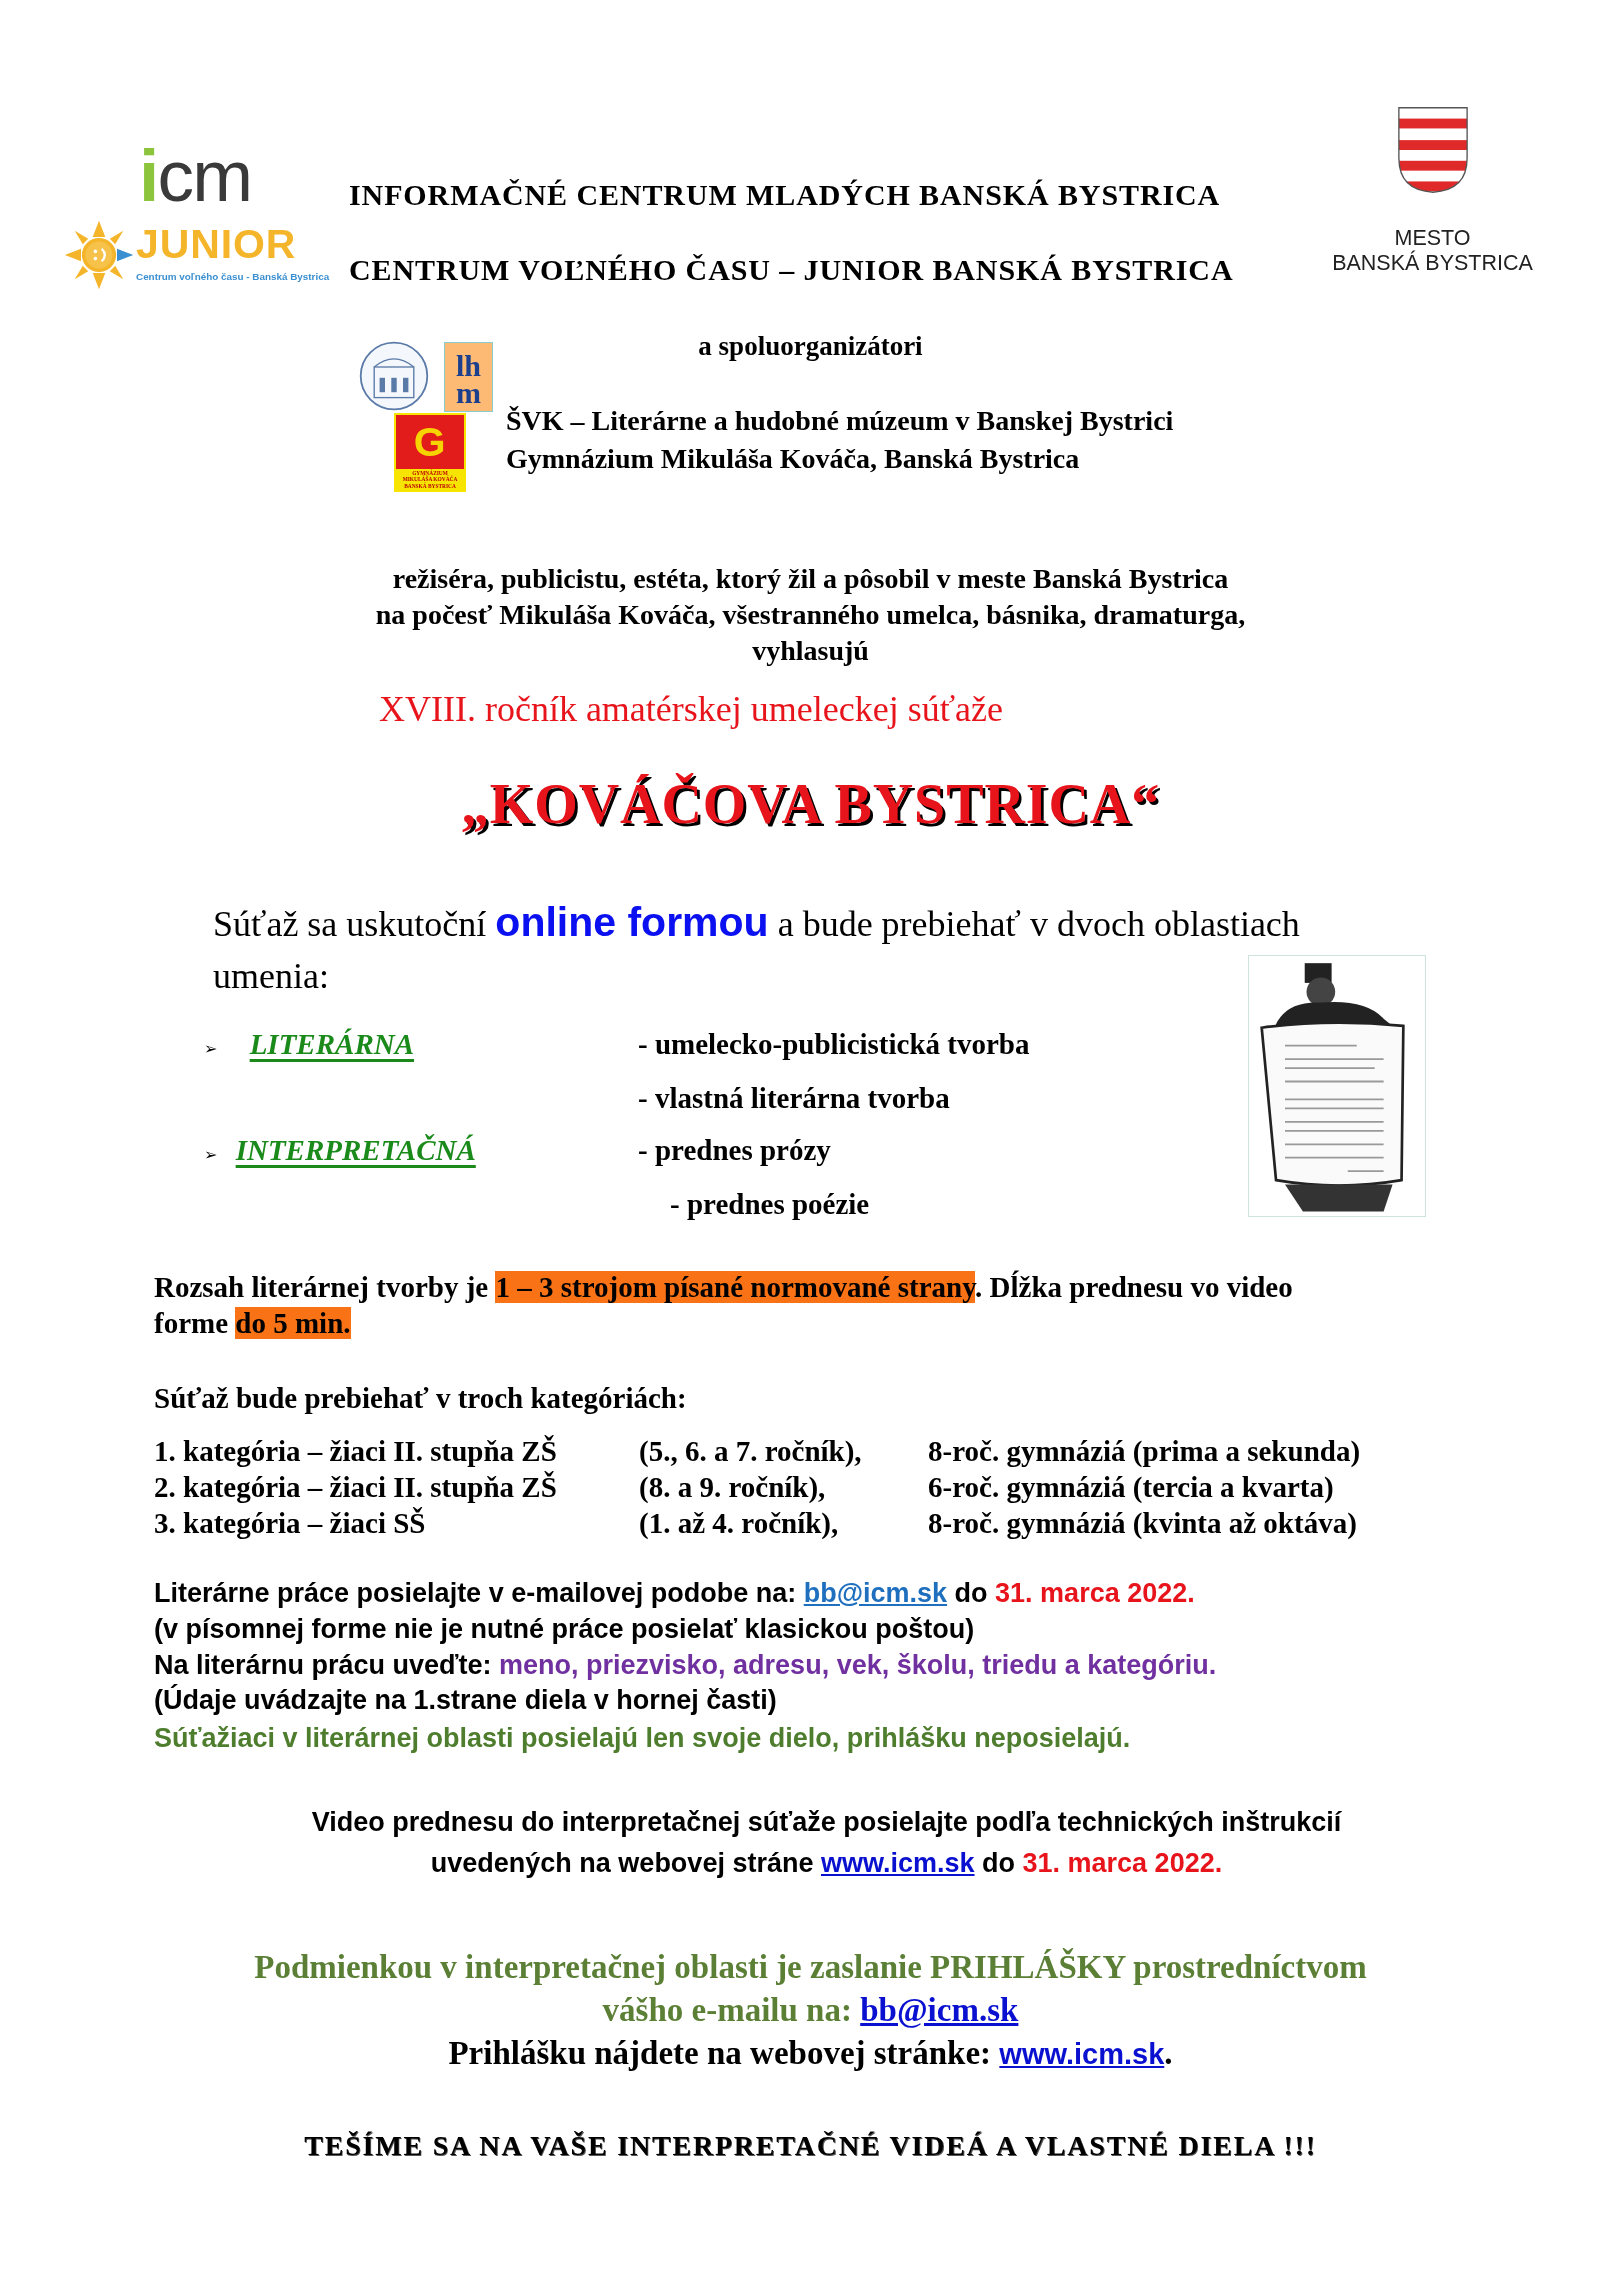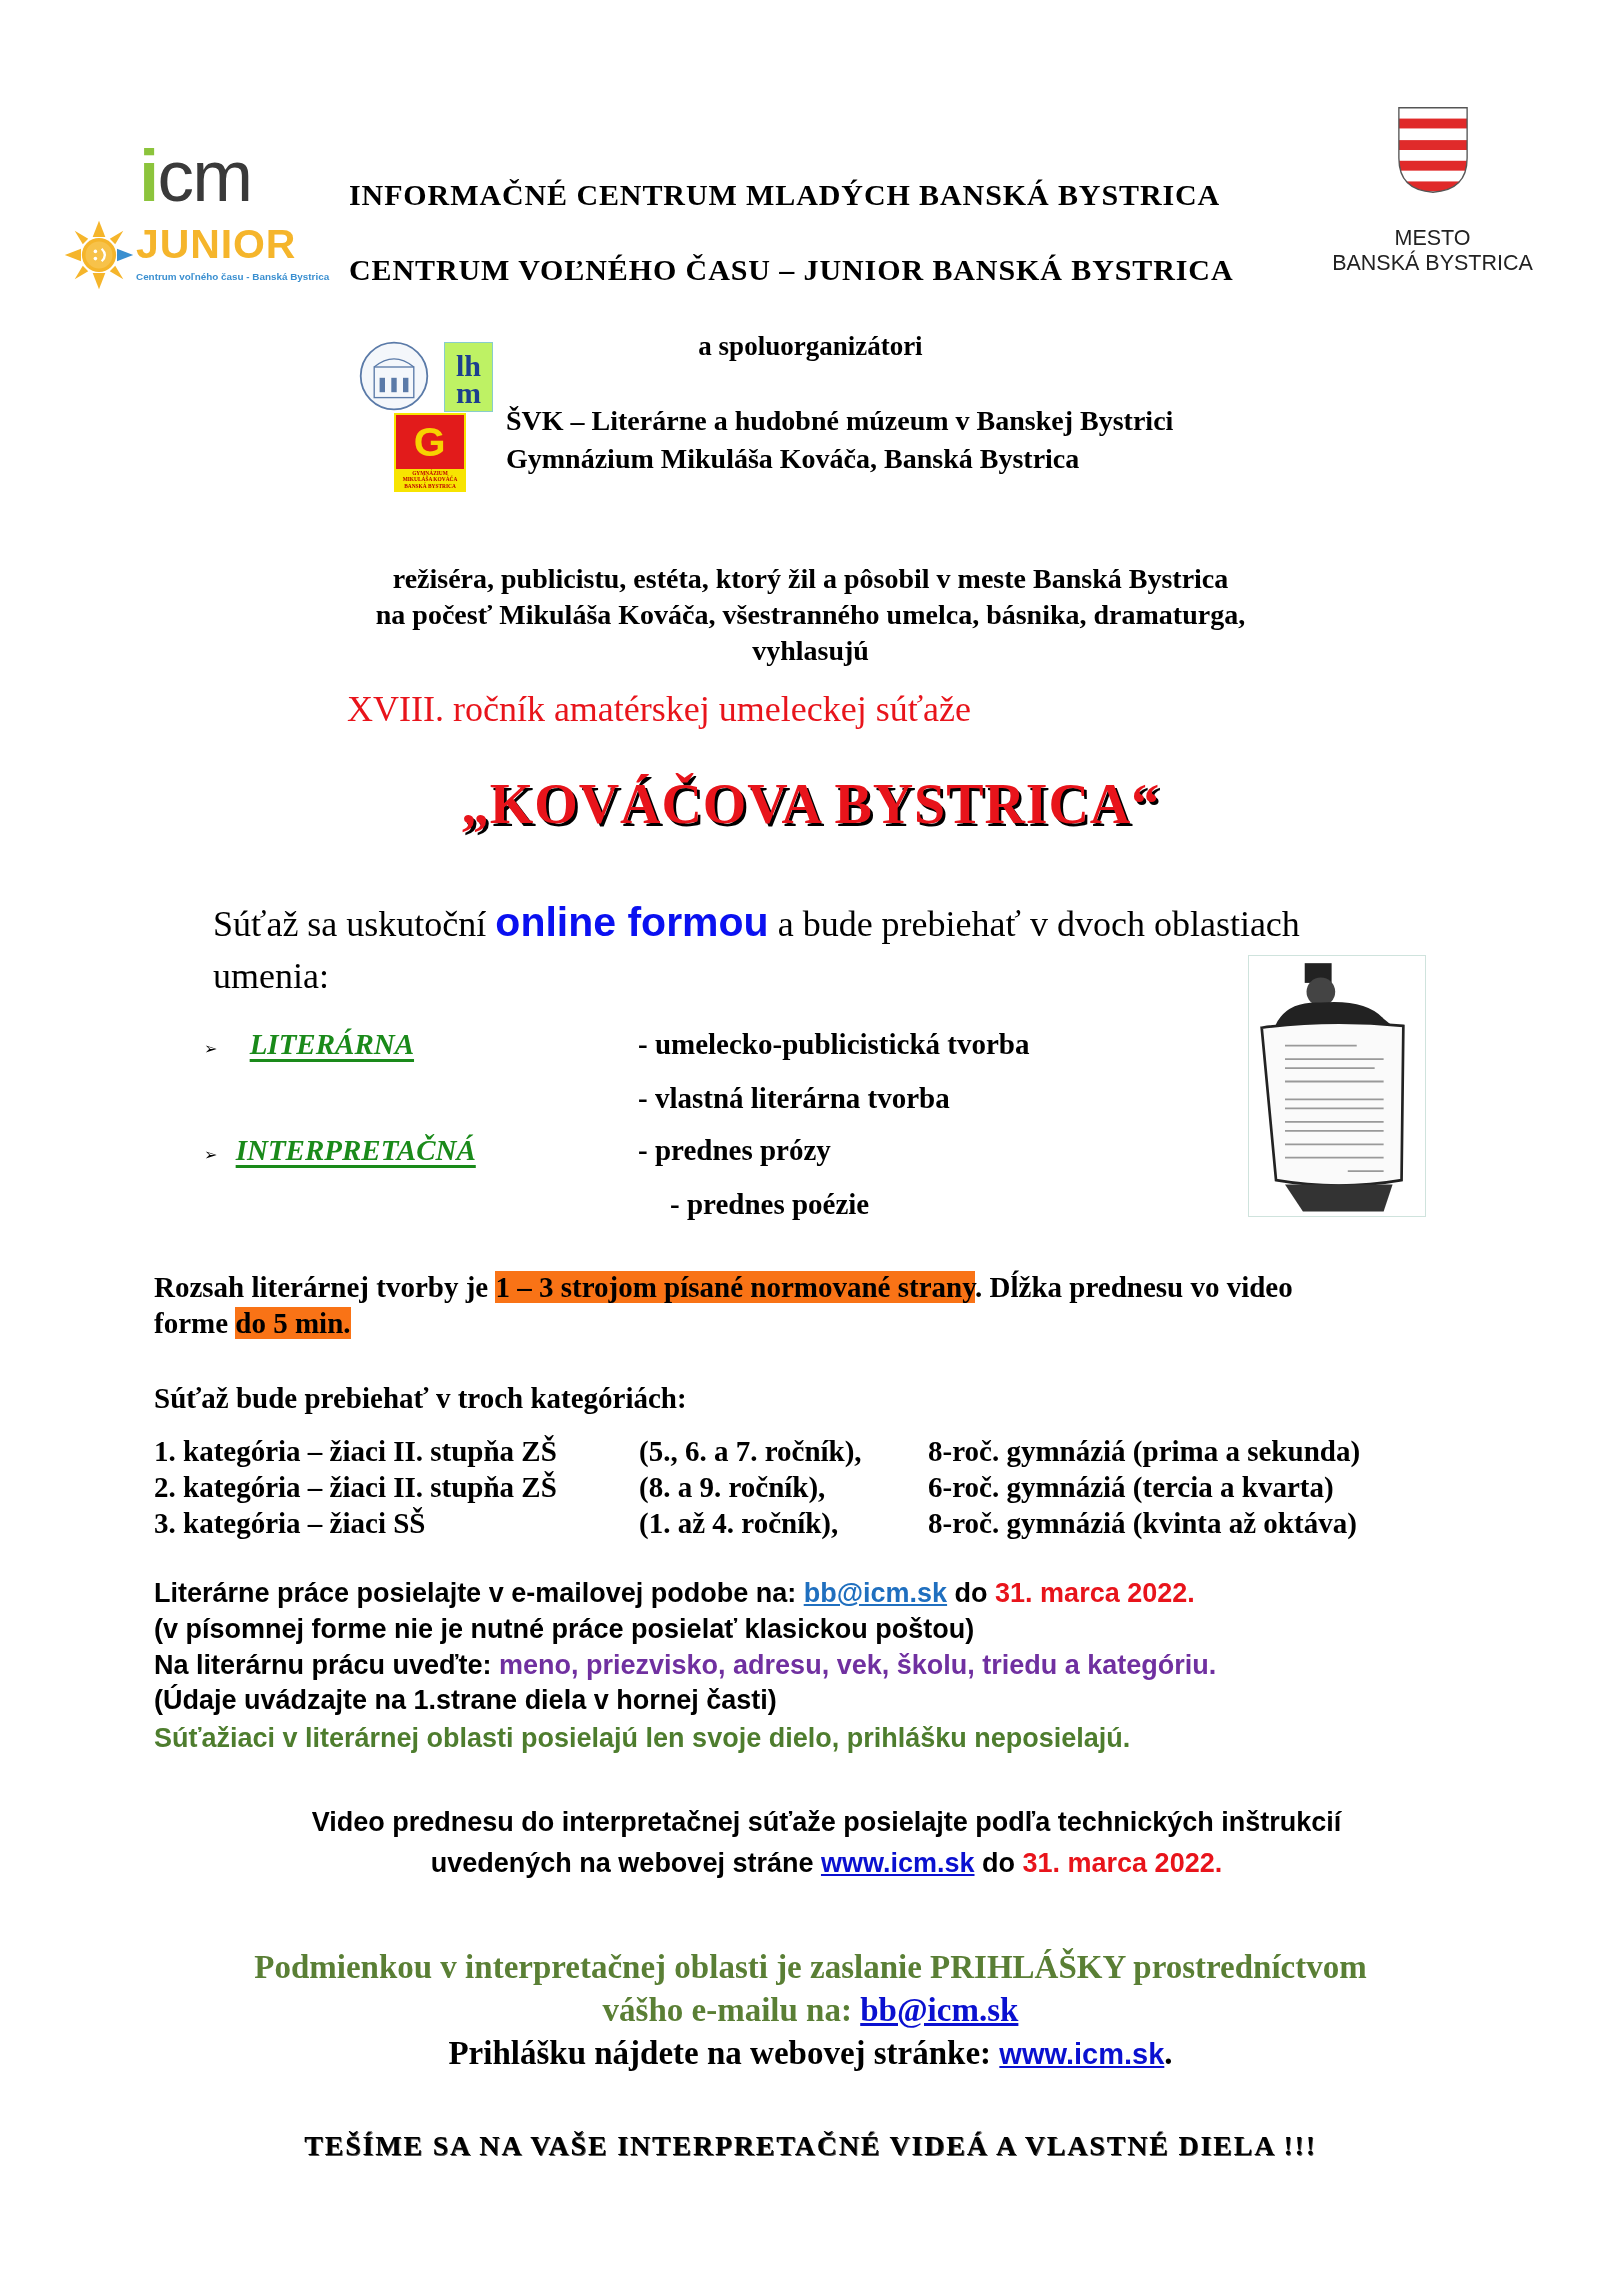--- a/index.html
+++ b/index.html
@@ -21,21 +21,21 @@
   .hdr1 { left: 349px; top: 154px; font-size: 30px; letter-spacing: 0.9px; white-space: nowrap; }
   .hdr2 { left: 349px; top: 229px; font-size: 30px; letter-spacing: 0.9px; white-space: nowrap; }
   .coorg { left: 0; width: 1621px; top: 307px; font-size: 27px; }
 
   .partner-logos { left: 358px; top: 340px; width: 143px; height: 152px; }
   .partner1 { left: 506px; top: 381px; font-size: 28px; white-space: nowrap; }
   .partner2 { left: 506px; top: 419px; font-size: 28px; white-space: nowrap; }
 
   .honor { left: 0; width: 1621px; top: 537px; font-size: 28px; line-height: 36px; }
 
-  .edition { left: 0; width: 1318px; top: 688px; font-size: 36px; color: #e8141b; font-weight: normal; }
+  .edition { left: 0; width: 1318px; top: 688px; font-size: 36px; color: #e8141b; font-weight: normal; padding-left: 32px; }
   .title { left: 0; width: 1621px; top: 772px; font-size: 56px; color: #e8141b; font-weight: bold; letter-spacing: 0.9px; text-shadow: 2.7px 2.7px 0 #000; }
 
   .intro { left: 213px; top: 896px; font-size: 36px; line-height: 52px; width: 1272px; font-family: "Liberation Serif", serif; }
   .intro .online { font-family: "Liberation Sans", sans-serif; font-weight: bold; color: #0a10f0; font-size: 41px; }
 
   .area-row { position: absolute; font-size: 29px; font-weight: bold; white-space: nowrap; }
   .bullet { font-family: "DejaVu Sans", sans-serif; font-size: 16px; font-weight: normal; }
   .area-name { color: #1a8a1a; font-style: italic; text-decoration: underline; text-decoration-thickness: 2.7px; text-underline-offset: 5.4px; }
 
   .scroll-img { left: 1248px; top: 955px; width: 176px; height: 260px; border: 0.9px solid #cfe3dd; background: #fff; }
@@ -115,21 +115,21 @@
 
 <div class="abs partner-logos">
   <svg width="72" height="72" viewBox="0 0 80 80" style="position:absolute;left:0;top:0">
     <circle cx="40" cy="40" r="37" fill="#f4f7fb" stroke="#5a7aa8" stroke-width="2"></circle>
     <rect x="18" y="30" width="44" height="34" fill="none" stroke="#5a7aa8" stroke-width="1.5"></rect>
     <path d="M18,30 Q40,12 62,30" fill="none" stroke="#5a7aa8" stroke-width="1.5"></path>
     <rect x="24" y="42" width="6" height="16" fill="#5a7aa8"></rect>
     <rect x="37" y="42" width="6" height="16" fill="#5a7aa8"></rect>
     <rect x="50" y="42" width="6" height="16" fill="#5a7aa8"></rect>
   </svg>
-  <div style="position:absolute;left:86px;top:1.8px;width:47px;height:68px;background:#bef264;border:0.9px solid #8cc;">
+  <div style="position:absolute;left:86px;top:1.8px;width:47px;height:68px;background:#fdba74;border:0.9px solid #8cc;">
     <div style="font-family:'Liberation Serif',serif;font-weight:bold;color:#1c3f8e;font-size:30px;line-height:27px;text-align:center;margin-top:9px;">
       <div>lh</div>
       <div>m</div>
     </div>
   </div>
   <div style="position:absolute;left:36px;top:73px;width:72px;height:79px;background:#f7e400;">
     <div style="position:absolute;left:1.8px;top:1.8px;width:68px;height:54px;background:#e21b1b;">
       <div style="color:#f7d300;font-family:'Liberation Sans',sans-serif;font-weight:bold;font-size:41px;text-align:center;line-height:54px;">G</div>
     </div>
     <div style="position:absolute;left:0;top:57px;width:72px;font-size:5.4px;line-height:6.3px;text-align:center;color:#b00;font-family:'Liberation Serif',serif;font-weight:bold;">

